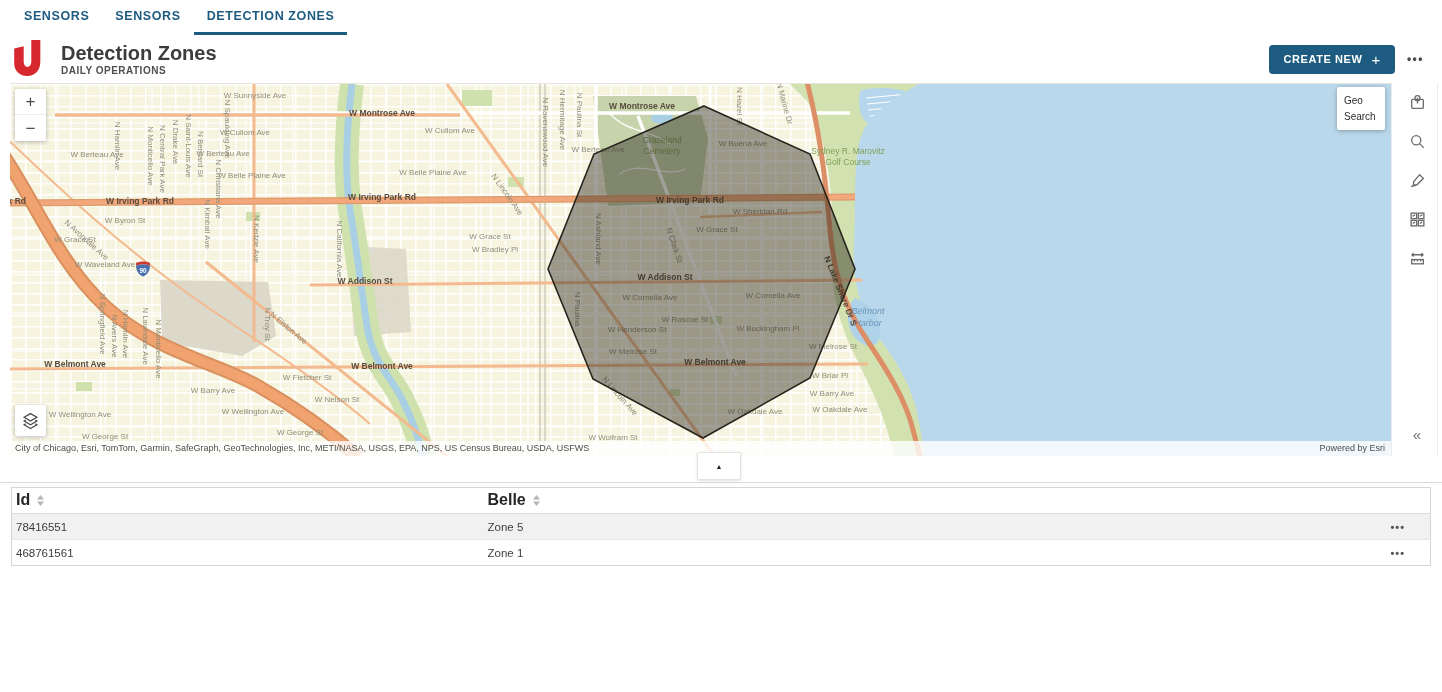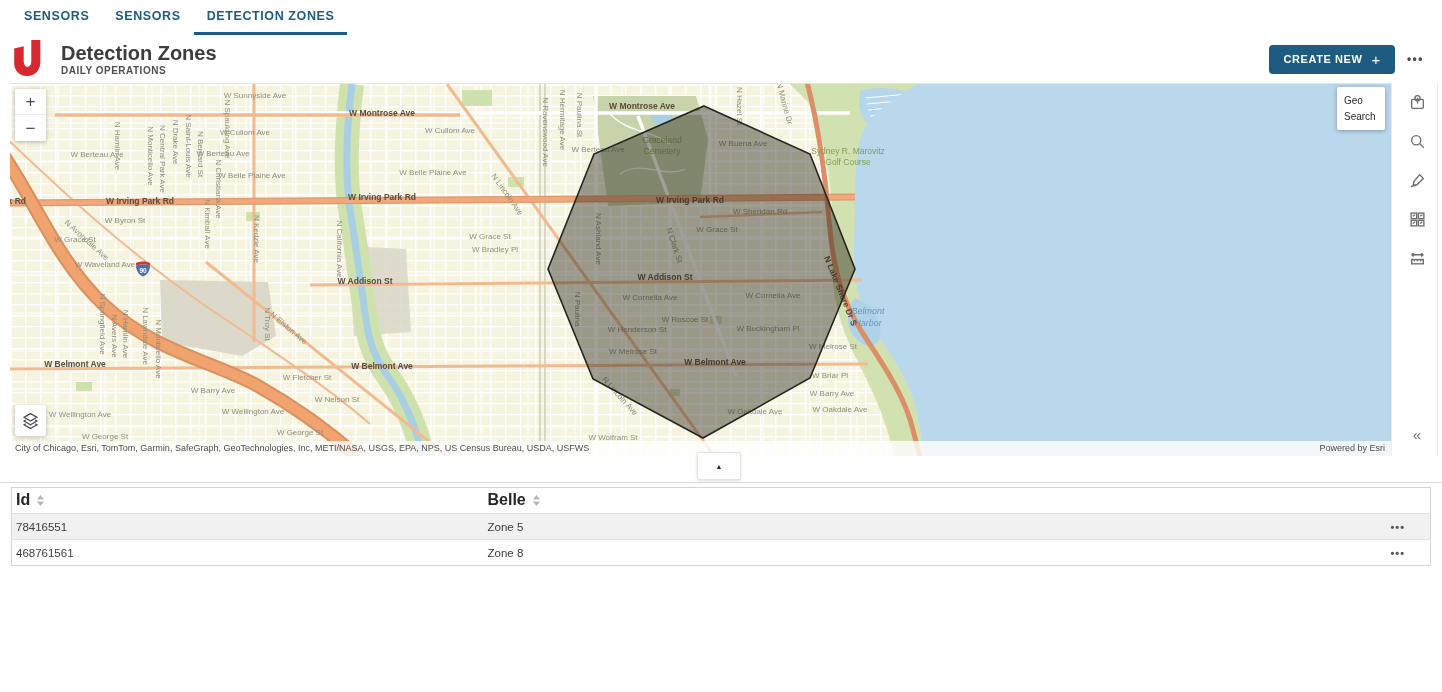--- a/index.html
+++ b/index.html
@@ -367,17 +367,17 @@
     </tr>
   </thead>
   <tbody id="zones-tbody">
       <tr>
         <td>78416551</td>
         <td>Zone 5</td>
         <td class="row-actions"><button>•••</button></td>
       </tr>
       <tr>
         <td>468761561</td>
-        <td>Zone 8</td>
+        <td>Zone 1</td>
         <td class="row-actions"><button>•••</button></td>
       </tr>
     </tbody>
 </table>
 
 </body></html>

